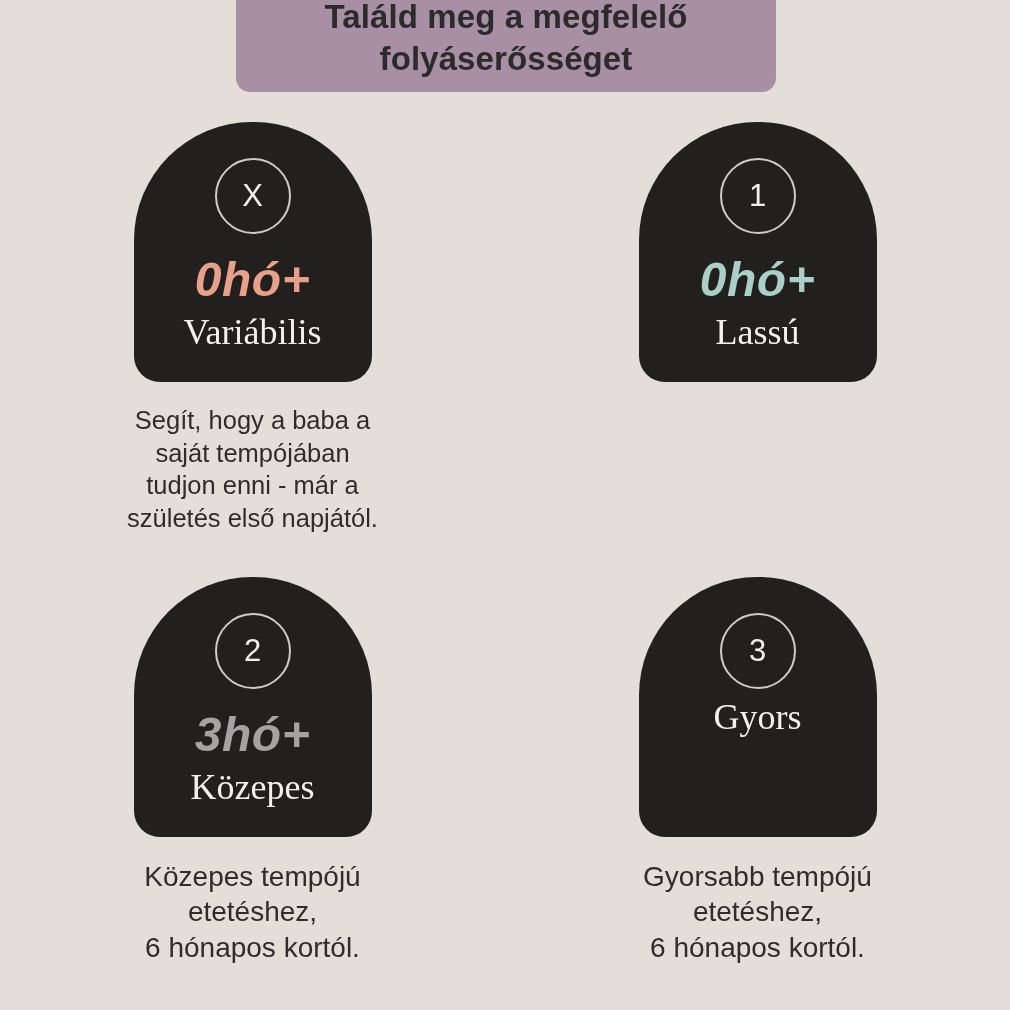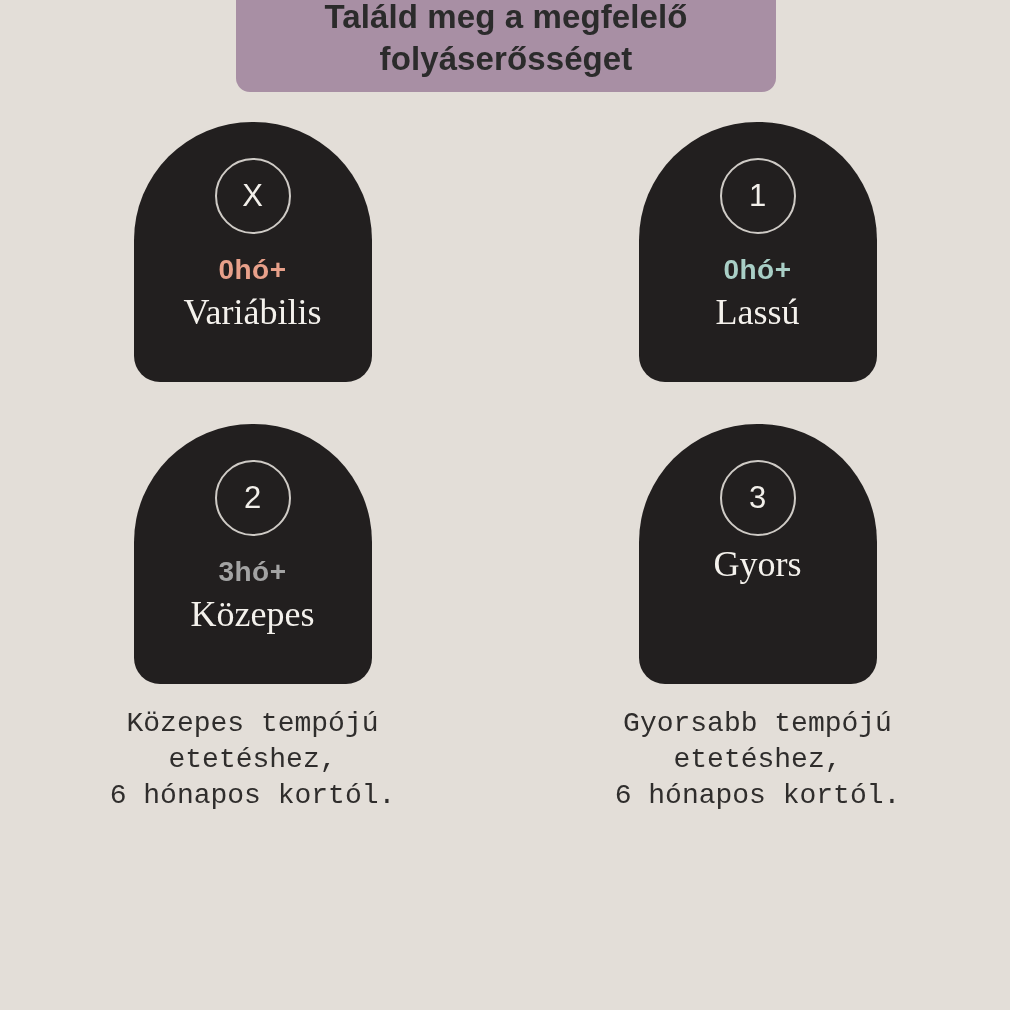--- a/index.html
+++ b/index.html
@@ -75,61 +75,66 @@
     display: flex;
     align-items: center;
     justify-content: center;
     color: #f2efea;
     font-size: 31px;
     font-weight: 400;
     font-family: "Liberation Sans", sans-serif;
   }
   .age {
     margin-top: 22px;
-    font-size: 28px;
+    font-size: 48px;
     font-weight: 700;
     letter-spacing: 0.5px;
     line-height: 1;
+    font-style: italic;
   }
   .speed {
     margin-top: 10px;
     font-size: 36px;
     font-family: Liberation Serif, serif;
     color: #f4f1ec;
     line-height: 1.05;
   }
 
   .caption {
     margin-top: 22px;
     text-align: center;
     font-size: 25.5px;
     line-height: 1.28;
     color: #2f2d2c;
     white-space: pre-line;
   }
   .caption.serif {
-    font-family: Liberation Mono, monospace;
+    font-family: Liberation Sans, sans-serif;
     font-size: 28px;
   }
 </style>
 </head>
 <body>
 
 <div class="header-banner">
   <div class="header-title">Találd meg a megfelelő folyáserősséget</div>
 </div>
 
 <div class="grid">
 
   <div class="card">
     <div class="teat">
       <div class="badge">X</div>
       <div class="age" style="color:#e8a08a">0hó+</div>
       <div class="speed">Variábilis</div>
     </div>
+    <div class="caption">Segít, hogy a baba a
+saját tempójában
+tudjon enni - már a
+születés első napjától.</div>
   </div>
 
   <div class="card">
     <div class="teat">
       <div class="badge">1</div>
       <div class="age" style="color:#a9cfc6">0hó+</div>
       <div class="speed">Lassú</div>
     </div>
   </div>
 

